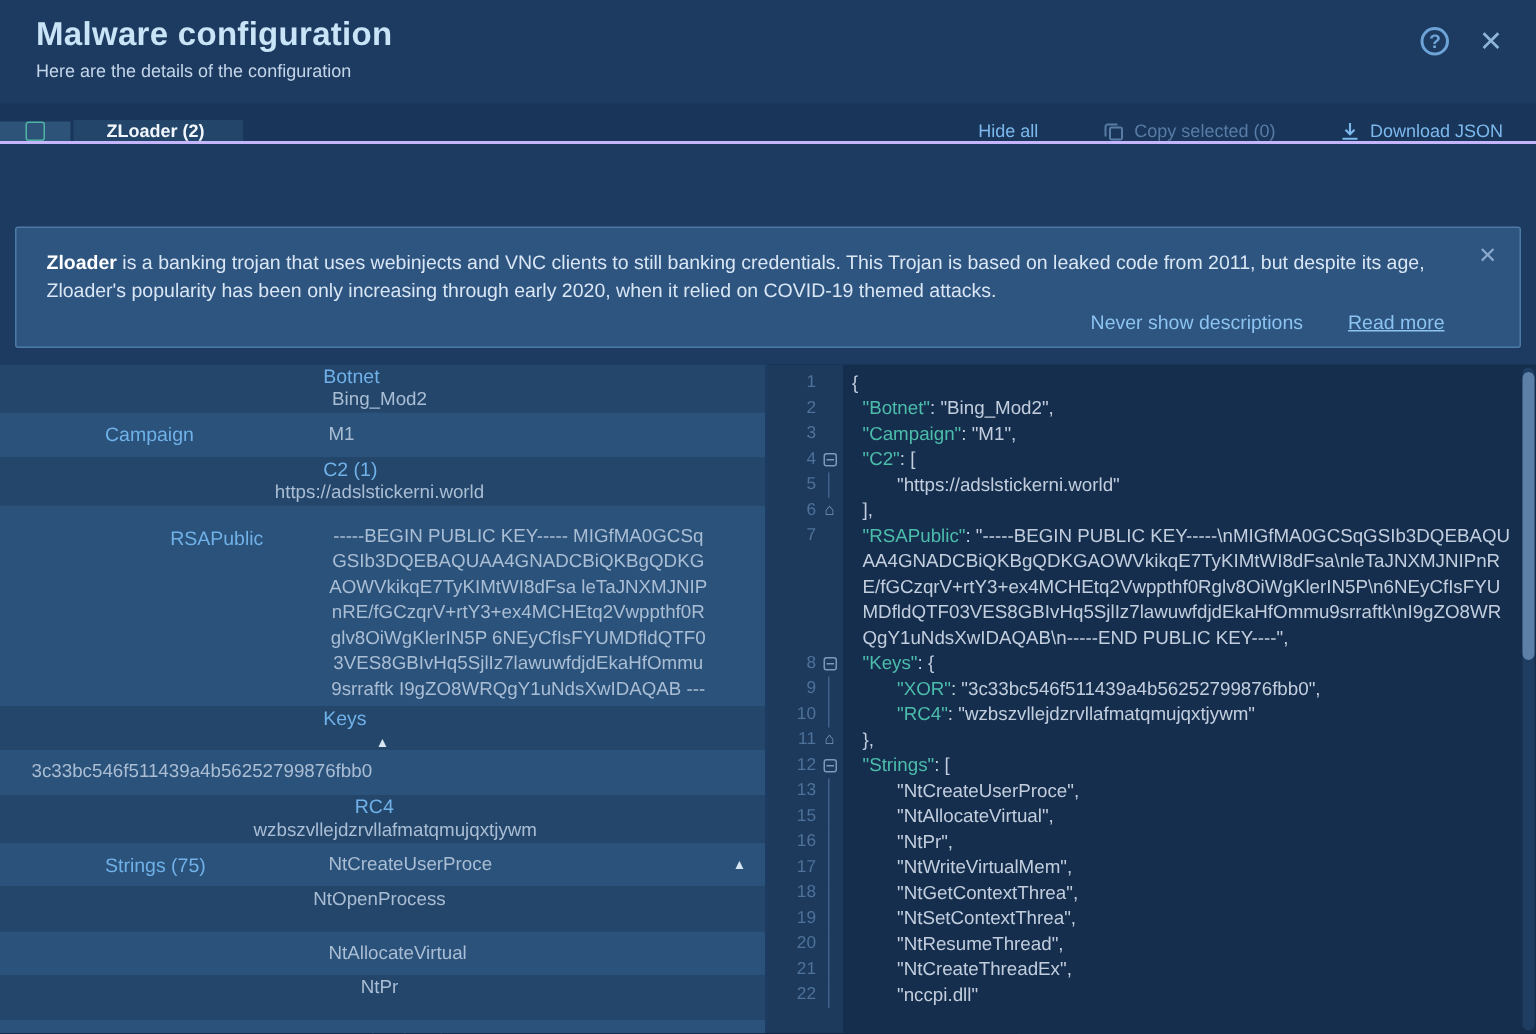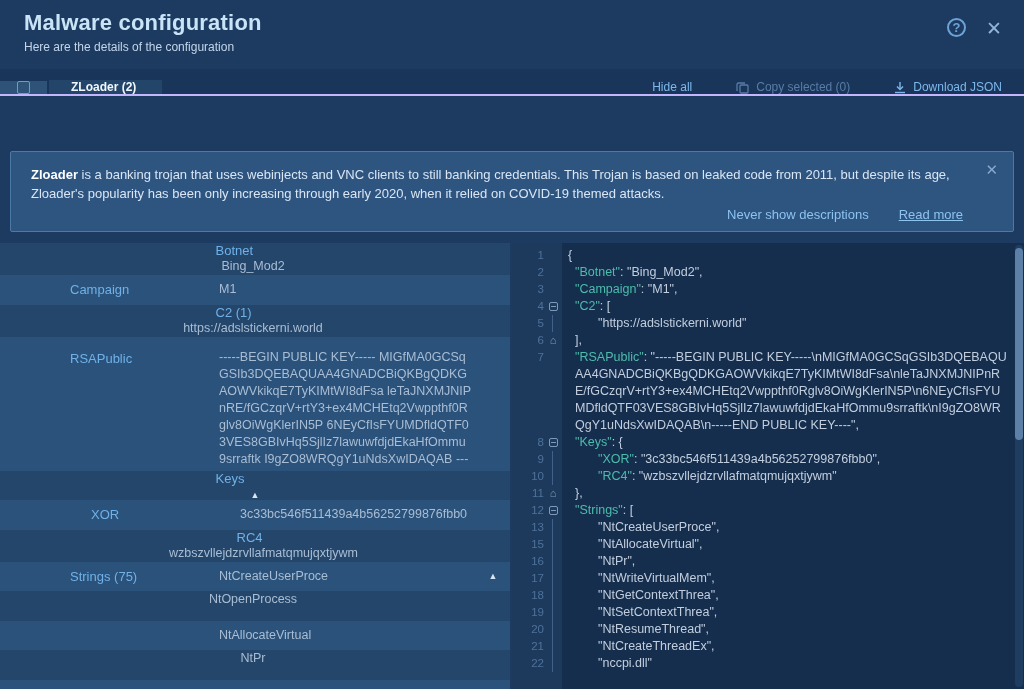--- a/index.html
+++ b/index.html
@@ -48,21 +48,21 @@
   .proc-name{color:#fdba74;font-weight:bold;font-size:15px;margin-left:14px;}
 
   
   .content{position:absolute;top:243px;left:0;right:0;bottom:0;display:flex;}
 
   
   .config-table{width:510px;margin-right:2px;overflow:hidden;flex-shrink:0;}
   .trow{display:flex;min-height:29.5px;align-items:center;font-size:13px;position:relative;}
   .trow.dark{background:#24466b;flex-direction:column;}
   .trow.light{background:#2b527a;}
-  .trow.tall{height:134px;align-items:flex-start;padding-top:12px;}
+  .trow.tall{height:134px;align-items:flex-start;padding-top:12px;text-align:center;}
   .tlabel{width:219px;padding-left:70px;color:#6fb1e8;flex-shrink:0;}
   .trow.ind .tlabel{padding-left:91px;}
   .tvalue{flex:1;color:#a9bdd4;font-size:12.5px;line-height:17px;word-break:break-all;padding-right:4px;}
   .trow.ind .tvalue{padding-left:21px;}
   .tarrow{width:34px;flex-shrink:0;color:#d7e5f2;font-size:9px;text-align:center;cursor:pointer;}
   .trow.tall .tlabel{padding-top:2px;}
 
   
   .json-panel{flex:1;background:#152e4e;position:relative;overflow:hidden;}
   .json-panel::before{content:"";position:absolute;left:0;top:0;bottom:0;width:50px;background:#1d3a5d;}
@@ -178,21 +178,20 @@
           <div class="tlabel">RSAPublic</div>
           <div class="tvalue">-----BEGIN PUBLIC KEY----- MIGfMA0GCSqGSIb3DQEBAQUAA4GNADCBiQKBgQDKGAOWVkikqE7TyKIMtWI8dFsa leTaJNXMJNIPnRE/fGCzqrV+rtY3+ex4MCHEtq2Vwppthf0Rglv8OiWgKlerIN5P 6NEyCfIsFYUMDfldQTF03VES8GBIvHq5SjlIz7lawuwfdjdEkaHfOmmu9srraftk I9gZO8WRQgY1uNdsXwIDAQAB -----END PUBLIC KEY----</div>
           <div class="tarrow"></div>
         </div>
         <div class="trow dark">
           <div class="tlabel">Keys</div>
           <div class="tvalue"></div>
           <div class="tarrow">▲</div>
         </div>
         <div class="trow light ind">
-          <div class="tlabel">XOR</div>
           <div class="tvalue">3c33bc546f511439a4b56252799876fbb0</div>
           <div class="tarrow"></div>
         </div>
         <div class="trow dark ind">
           <div class="tlabel">RC4</div>
           <div class="tvalue">wzbszvllejdzrvllafmatqmujqxtjywm</div>
           <div class="tarrow"></div>
         </div>
         <div class="trow light">
           <div class="tlabel">Strings (75)</div>

